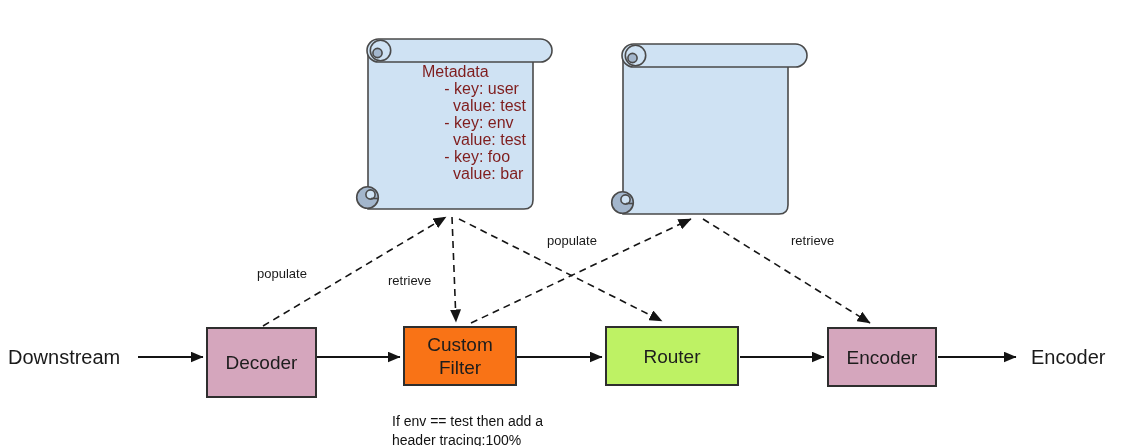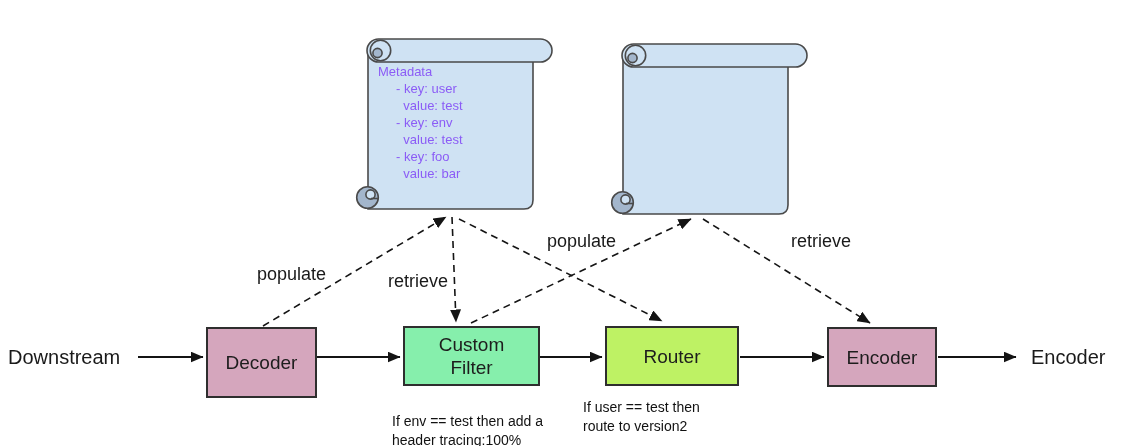--- a/index.html
+++ b/index.html
@@ -23,47 +23,48 @@
     box-sizing: border-box;
     text-align: center;
   }
   .node .node-label {
     font-size: 19px;
     line-height: 23px;
     color: #1d1d1d;
     white-space: pre-line;
   }
   .node-decoder  { left: 206px; top: 327px; width: 111px; height: 71px; background: #d5a6bd; }
-  .node-custom   { left: 403px; top: 326px; width: 137px; height: 60px; background: #86efac; }
+  .node-custom   { left: 403px; top: 326px; width: 114px; height: 60px; background: #f97316; }
   .node-router   { left: 605px; top: 326px; width: 134px; height: 60px; background: #bef264; }
   .node-encoder  { left: 827px; top: 327px; width: 110px; height: 60px; background: #d5a6bd; }
 
   .endpoint-label {
     position: absolute;
     font-size: 20px;
     line-height: 22px;
     color: #1a1a1a;
     white-space: nowrap;
   }
   .endpoint-downstream { left: 8px;    top: 346px; }
   .endpoint-upstream   { left: 1031px; top: 346px; }
 
   .scroll-text {
     position: absolute;
-    font-size: 13px;
+    font-size: 16px;
     line-height: 17px;
     white-space: pre;
-    color: #8b5cf6;
+    color: #7f1d1d;
+    margin-left: 44px;
   }
   .scroll-text-metadata { left: 378px; top: 63px; }
   .scroll-text-mutation { left: 637px; top: 76px; }
 
   .edge-label {
     position: absolute;
-    font-size: 18px;
+    font-size: 13px;
     line-height: 20px;
     color: #1a1a1a;
     white-space: nowrap;
   }
   .edge-label-populate1 { left: 257px; top: 264px; }
   .edge-label-retrieve1 { left: 388px; top: 271px; }
   .edge-label-populate2 { left: 547px; top: 231px; }
   .edge-label-retrieve2 { left: 791px; top: 231px; }
 
   .node-caption {
@@ -150,16 +151,14 @@
      - key: foo
        value: bar</div>
 
   <div class="edge-label edge-label-populate1">populate</div>
   <div class="edge-label edge-label-retrieve1">retrieve</div>
   <div class="edge-label edge-label-populate2">populate</div>
   <div class="edge-label edge-label-retrieve2">retrieve</div>
 
   <div class="node-caption caption-custom">If env == test then add a
 header tracing:100%</div>
-  <div class="node-caption caption-router">If user == test then
-route to version2</div>
 
 </div>
 
 </body></html>

